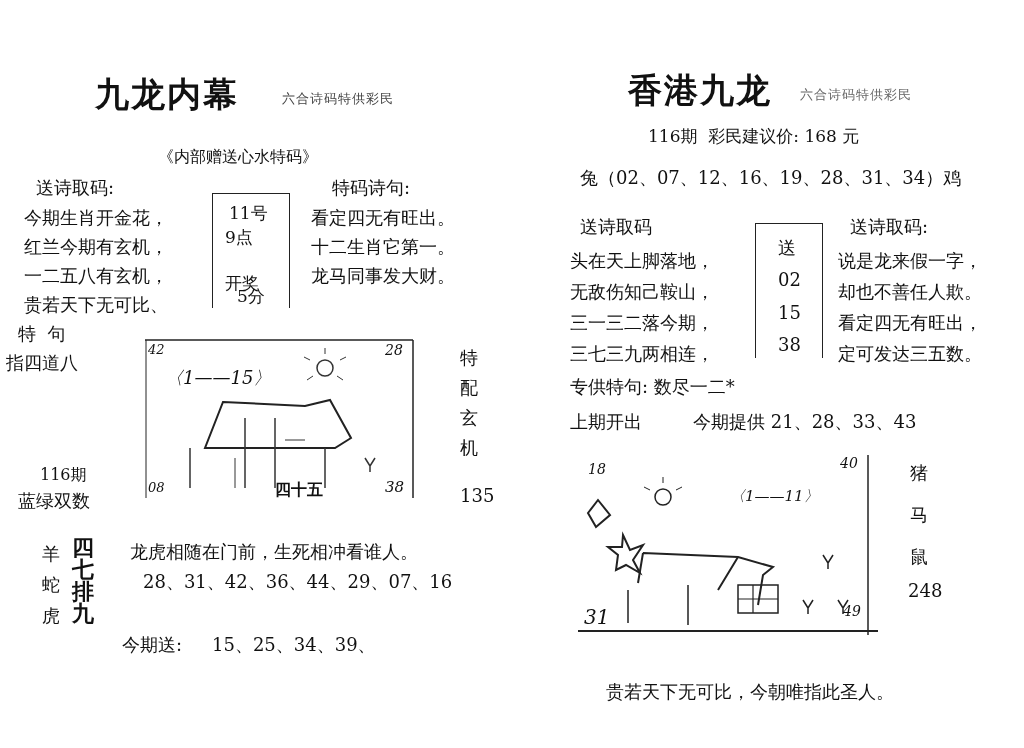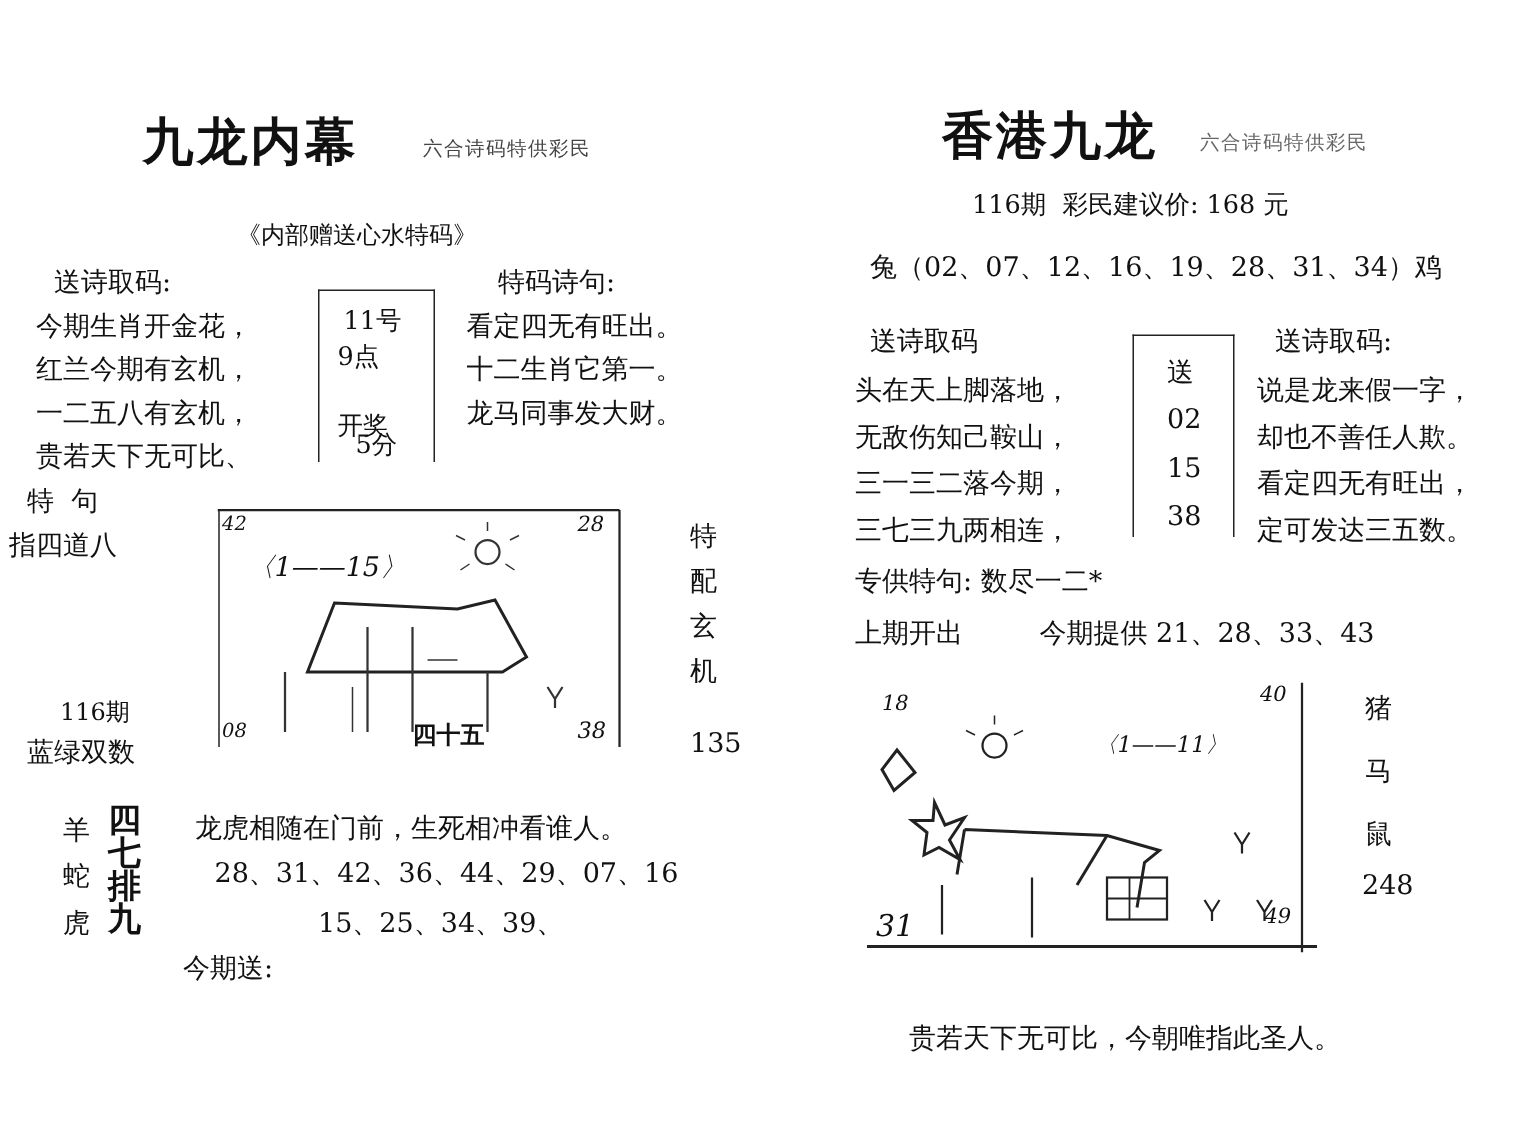--- a/index.html
+++ b/index.html
@@ -88,21 +88,21 @@
   <div class="bold-v" style="left:72px;top:537px;">
     <div>四</div>
     <div>七</div>
     <div>排</div>
     <div>九</div>
   </div>
 
   <div class="abs t18" style="left:130px;top:540px;">龙虎相随在门前，生死相冲看谁人。</div>
   <div class="abs t18" style="left:143px;top:570px;">28、31、42、36、44、29、07、16</div>
   <div class="abs t18" style="left:122px;top:633px;">今期送:</div>
-  <div class="abs t18" style="left:212px;top:603px;text-align:center;">15、25、34、39、</div>
+  <div class="abs t18" style="left:212px;top:633px;text-align:center;">15、25、34、39、</div>
 </div>
 
 <div>
   <div class="abs title" style="left:628px;top:68px;">香港九龙</div>
   <div class="abs subtitle" style="left:800px;top:86px;color:#666;">六合诗码特供彩民</div>
   <div class="abs t17" style="left:648px;top:125px;white-space:pre;">116期  彩民建议价: 168 元</div>
   <div class="abs t18" style="left:580px;top:166px;">兔（02、07、12、16、19、28、31、34）鸡</div>
 
   <div class="abs t18" style="left:580px;top:215px;">送诗取码</div>
   <div class="abs t18" style="left:570px;top:245px;line-height:31px;">

